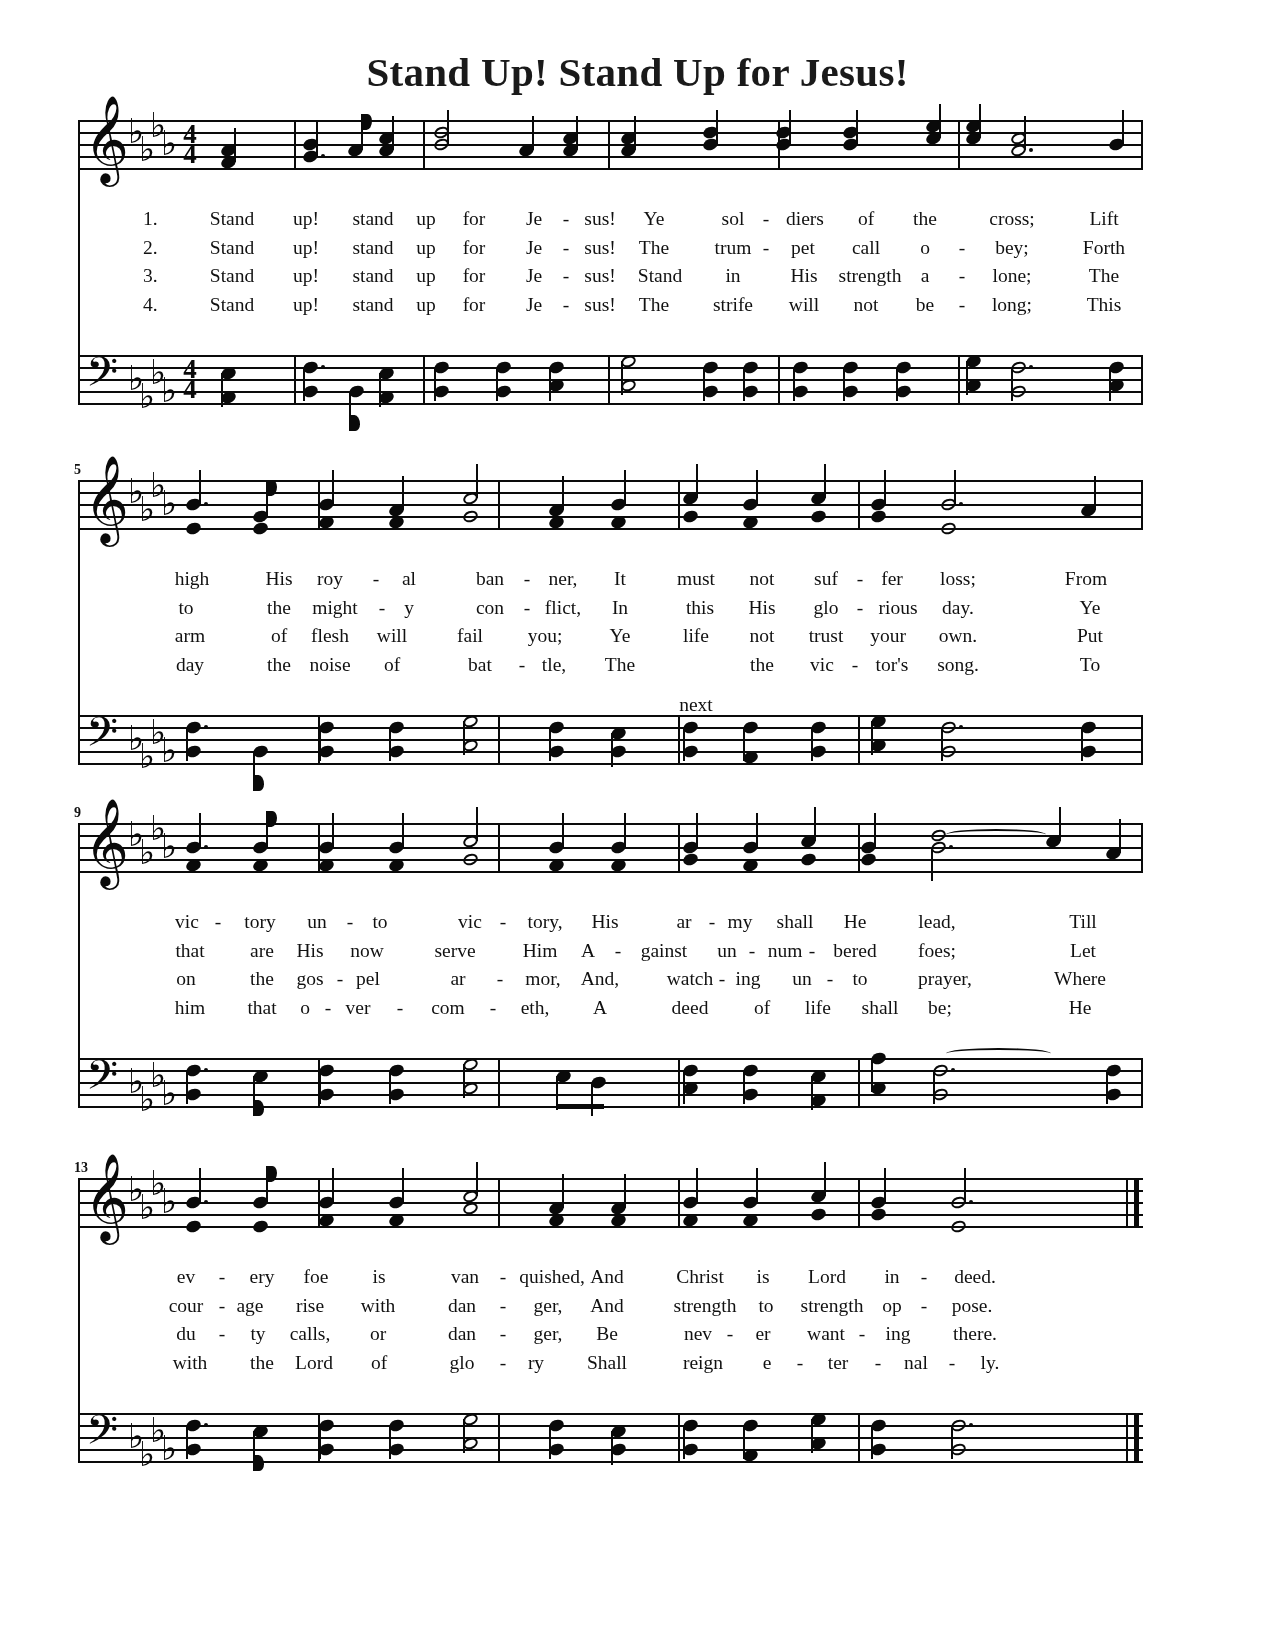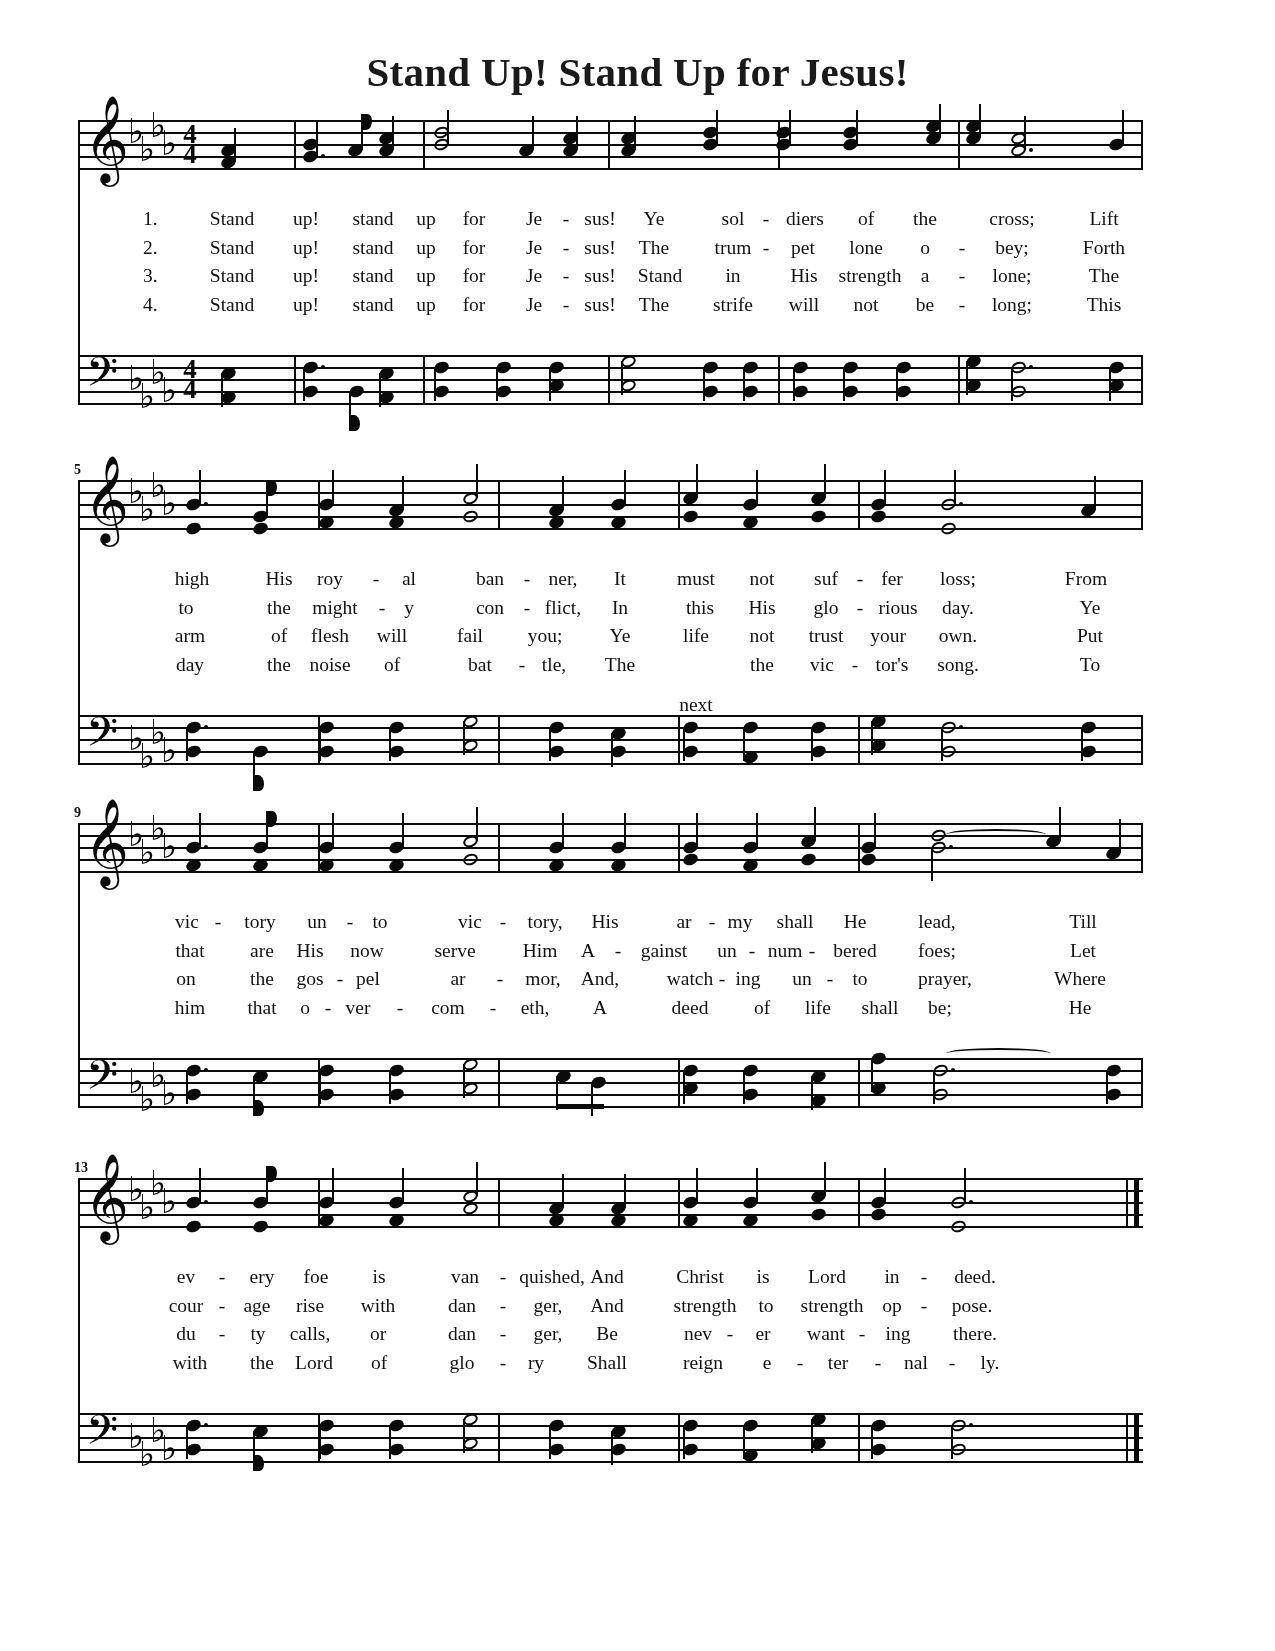--- a/index.html
+++ b/index.html
@@ -359,21 +359,21 @@
         <span class="lyr" style="left:373px;">stand</span>
         <span class="lyr" style="left:426px;">up</span>
         <span class="lyr" style="left:474px;">for</span>
         <span class="lyr" style="left:534px;">Je</span>
         <span class="lyr" style="left:566px;">-</span>
         <span class="lyr" style="left:600px;">sus!</span>
         <span class="lyr" style="left:654px;">The</span>
         <span class="lyr" style="left:733px;">trum</span>
         <span class="lyr" style="left:766px;">-</span>
         <span class="lyr" style="left:803px;">pet</span>
-        <span class="lyr" style="left:866px;">lone</span>
+        <span class="lyr" style="left:866px;">call</span>
         <span class="lyr" style="left:925px;">o</span>
         <span class="lyr" style="left:962px;">-</span>
         <span class="lyr" style="left:1012px;">bey;</span>
         <span class="lyr" style="left:1104px;">Forth</span>
       </div>
       <div class="lyric-line">
         <span class="lyr vnum" style="left:143px;">3.</span>
         <span class="lyr" style="left:232px;">Stand</span>
         <span class="lyr" style="left:306px;">up!</span>
         <span class="lyr" style="left:373px;">stand</span>
@@ -1308,21 +1308,21 @@
         <span class="lyr" style="left:700px;">Christ</span>
         <span class="lyr" style="left:763px;">is</span>
         <span class="lyr" style="left:827px;">Lord</span>
         <span class="lyr" style="left:892px;">in</span>
         <span class="lyr" style="left:924px;">-</span>
         <span class="lyr" style="left:975px;">deed.</span>
       </div>
       <div class="lyric-line">
         <span class="lyr" style="left:186px;">cour</span>
         <span class="lyr" style="left:222px;">-</span>
-        <span class="lyr" style="left:257px;">age</span>
+        <span class="lyr" style="left:250px;">age</span>
         <span class="lyr" style="left:310px;">rise</span>
         <span class="lyr" style="left:378px;">with</span>
         <span class="lyr" style="left:462px;">dan</span>
         <span class="lyr" style="left:503px;">-</span>
         <span class="lyr" style="left:548px;">ger,</span>
         <span class="lyr" style="left:607px;">And</span>
         <span class="lyr" style="left:705px;">strength</span>
         <span class="lyr" style="left:766px;">to</span>
         <span class="lyr" style="left:832px;">strength</span>
         <span class="lyr" style="left:892px;">op</span>

